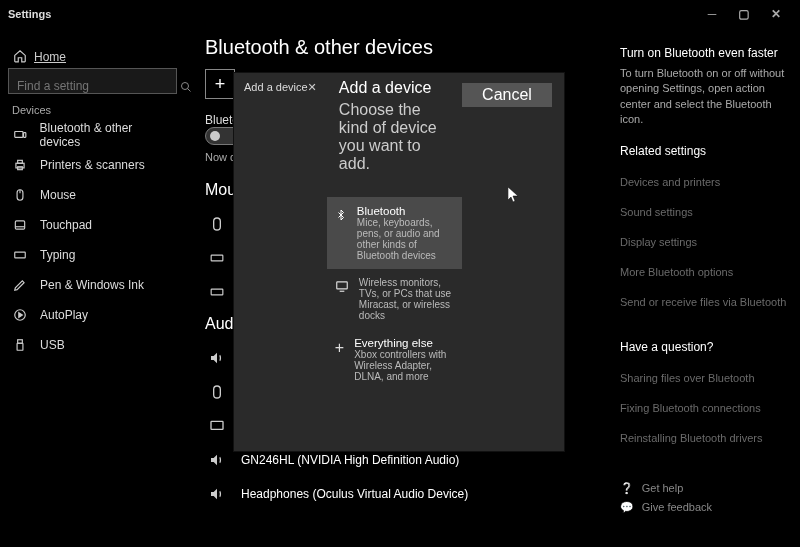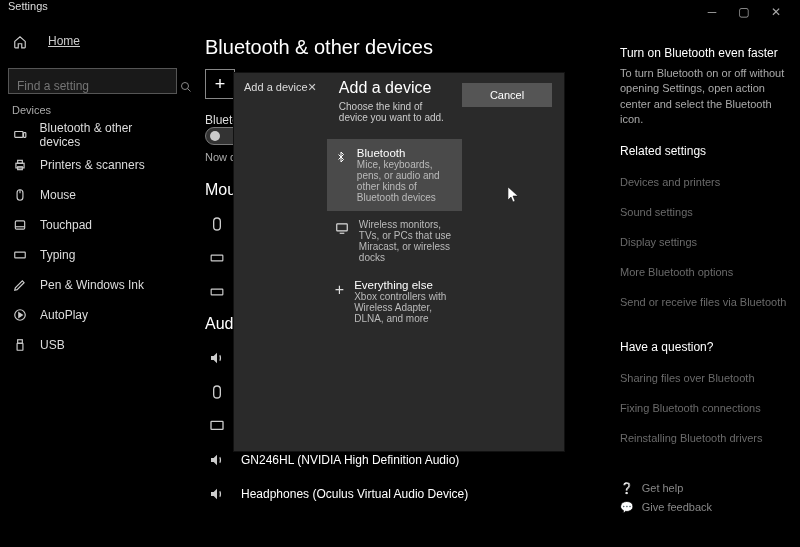--- a/index.html
+++ b/index.html
@@ -1,26 +1,26 @@
 <!DOCTYPE html>
 <html><head>
 <meta charset="utf-8">
 <style>
 * { margin: 0; padding: 0; box-sizing: border-box; font-family: "Segoe UI", sans-serif; }
 body { background: #000; color: #fff; width: 800px; height: 547px; overflow: hidden; position: relative; font-size: 12px; }
 
-.titlebar { height: 28px; display: flex; align-items: flex-start; padding: 0 8px; }
+.titlebar { height: 28px; display: flex; align-items: center; padding: 0 8px; font-weight: bold; }
 .titlebar .title { font-size: 11px; color: #ddd; }
 .titlebar .winbtns { margin-left: auto; display: flex; gap: 0; }
 .titlebar .winbtns div { width: 32px; height: 24px; display: flex; align-items: center; justify-content: center; color: #aaa; }
 
 .app { display: flex; height: calc(100% - 28px); }
 
 .sidebar { width: 185px; padding: 6px 8px 0 8px; color: #ccc; }
-.home-row { display: flex; align-items: flex-start; gap: 20px; height: 30px; padding: 0 4px; text-decoration: underline; }
+.home-row { display: flex; align-items: flex-end; gap: 6px; height: 30px; padding: 0 4px; text-decoration: underline; }
 .icon { display: inline-flex; align-items: center; justify-content: center; width: 16px; height: 16px; }
 .searchbox { display: flex; align-items: flex-end; margin-top: 4px; height: 26px; background: #191919; border: 1px solid #555; }
 .searchbox input { flex: 1; background: transparent; border: none; outline: none; color: #ccc; padding: 0 8px; font-size: 12px; }
 .searchbox .sicon { width: 26px; text-align: center; color: #888; }
 .section-label { font-size: 11px; color: #aaa; margin: 10px 0 4px 4px; }
 .nav-item { display: flex; align-items: center; gap: 12px; height: 30px; padding: 0 4px; color: #ddd; cursor: default; }
 
 .main { flex: 1; padding: 6px 12px 0 20px; position: relative; overflow: hidden; }
 h1.page-title { font-weight: 400; font-size: 20px; margin: 2px 0 10px 0; }
 .add-row { display: flex; align-items: center; gap: 12px; margin-bottom: 14px; }
@@ -38,28 +38,28 @@
 .rp-text { color: #aaa; line-height: 1.4; margin-bottom: 16px; }
 .rp-link { color: #6a6a6a; margin: 18px 0; display: block; }
 .rp-linkrow { display: flex; align-items: center; gap: 8px; margin: 6px 0; color: #888; }
 
 
 .modal { position: absolute; left: 234px; top: 73px; width: 330px; height: 378px; background: #2a2a2a; box-shadow: 0 0 0 1px #111; z-index: 10; display: flex; flex-direction: row; }
 .modal-head { display: flex; align-items: center; height: 28px; padding: 0 10px; font-size: 11px; color: #ddd; }
 .modal-head .close { margin-left: auto; color: #ccc; cursor: default; }
 .modal-body { padding: 6px 12px 0 12px; flex: 1; }
 .modal-title { font-size: 16px; font-weight: 400; color: #fff; margin-bottom: 4px; }
-.modal-sub { font-size: 10px; color: #ccc; margin-bottom: 16px; }
+.modal-sub { font-size: 16px; color: #ccc; margin-bottom: 24px; }
 .opt { display: flex; gap: 10px; padding: 8px 8px; margin: 0 -12px; cursor: default; }
 .opt .oicon { width: 20px; display:flex; justify-content:center; align-items:flex-start; padding-top:2px; color:#ddd; }
 .opt .otext .ot { font-size: 11.5px; color: #fff; }
 .opt .otext .od { font-size: 10px; color: #bbb; }
 .opt.sel { background: #4a4a4a; }
 .modal-foot { padding: 10px 12px 14px 0; display: flex; justify-content: flex-end; }
-.cancel-btn { width: 90px; height: 24px; background: #555; color: #fff; border: none; font-size: 11px; }
+.cancel-btn { width: 90px; height: 24px; background: #555; color: #fff; border: none; font-size: 16px; }
 
 .cursor { position: absolute; left: 508px; top: 187px; z-index: 20; color:#fff; font-size:13px; pointer-events:none; }
 
 svg { display: block; }
 </style>
 </head>
 <body>
 
 <div class="titlebar">
   <span class="title">Settings</span>

